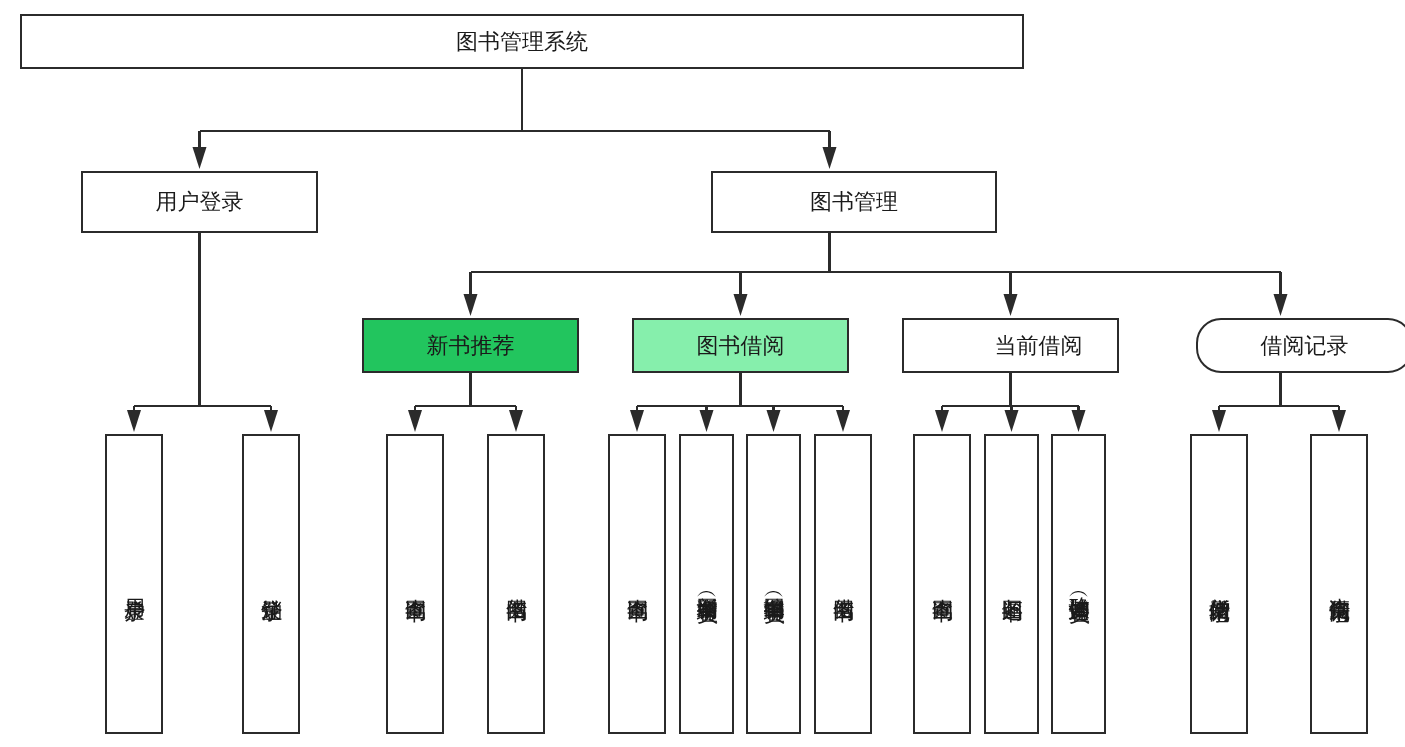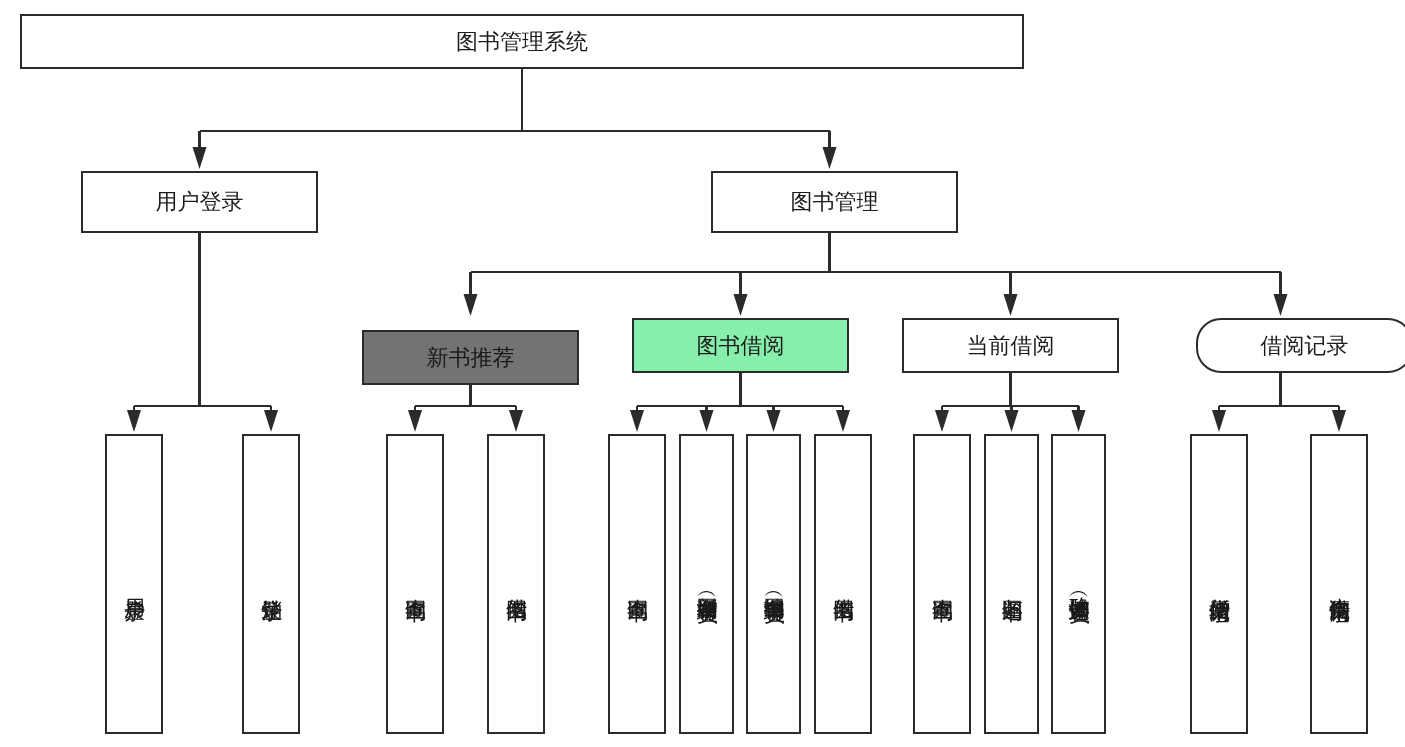--- a/index.html
+++ b/index.html
@@ -90,31 +90,31 @@
       <line x1="1339" y1="406" x2="1339" y2="414" stroke="#2b2b2b" stroke-width="2.6" shape-rendering="crispEdges"></line>
       <polygon points="1332,410 1346,410 1339,432" fill="#2b2b2b"></polygon>
     </svg>
   <div id="node-layer">
       <div class="node-box horizontal" style="left: 20px; top: 14px; width: 1004px; height: 55px; border-color: rgb(43, 43, 43); background: rgb(255, 255, 255); padding-left: 42px;">
         <div class="node-label" style="color: rgb(26, 26, 26);">图书管理系统</div>
       </div>
       <div class="node-box horizontal" style="left: 81px; top: 171px; width: 237px; height: 62px; border-color: rgb(43, 43, 43); background: rgb(255, 255, 255);">
         <div class="node-label" style="color: rgb(26, 26, 26);">用户登录</div>
       </div>
-      <div class="node-box horizontal" style="left: 711px; top: 171px; width: 247px; height: 62px; border-color: rgb(43, 43, 43); background: rgb(255, 255, 255); padding-left: 36px;">
+      <div class="node-box horizontal" style="left: 711px; top: 171px; width: 286px; height: 62px; border-color: rgb(43, 43, 43); background: rgb(255, 255, 255); padding-left: 36px;">
         <div class="node-label" style="color: rgb(26, 26, 26);">图书管理</div>
       </div>
-      <div class="node-box horizontal" style="left: 362px; top: 318px; width: 217px; height: 55px; border-color: rgb(43, 43, 43); background: #737373; margin-top: 12px;">
+      <div class="node-box horizontal" style="left: 362px; top: 318px; width: 217px; height: 55px; border-color: rgb(43, 43, 43); background: #22c55e;">
         <div class="node-label" style="color: rgb(26, 26, 26);">新书推荐</div>
       </div>
       <div class="node-box horizontal" style="left: 632px; top: 318px; width: 217px; height: 55px; border-color: rgb(43, 43, 43); background: #86efac;">
         <div class="node-label" style="color: rgb(26, 26, 26);">图书借阅</div>
       </div>
       <div class="node-box horizontal" style="left: 902px; top: 318px; width: 217px; height: 55px; border-color: rgb(43, 43, 43); background: rgb(255, 255, 255);">
-        <div class="node-label" style="color: rgb(26, 26, 26);">当前借阅</div>
+        <div class="node-label" style="color: rgb(26, 26, 26); padding-left: 28px;">当前借阅</div>
       </div>
       <div class="node-box horizontal" style="left: 1196px; top: 318px; width: 217px; height: 55px; border-color: rgb(43, 43, 43); background: rgb(255, 255, 255); border-radius: 25px;">
         <div class="node-label" style="color: rgb(26, 26, 26);">借阅记录</div>
       </div>
       <div class="node-box vertical" style="left: 105px; top: 434px; width: 58px; height: 300px; border-color: rgb(43, 43, 43); background: rgb(255, 255, 255);">
         <div class="node-label" style="color: rgb(26, 26, 26);">用户登录</div>
       </div>
       <div class="node-box vertical" style="left: 242px; top: 434px; width: 58px; height: 300px; border-color: rgb(43, 43, 43); background: rgb(255, 255, 255);">
         <div class="node-label" style="color: rgb(26, 26, 26);">注销登录</div>
       </div>

